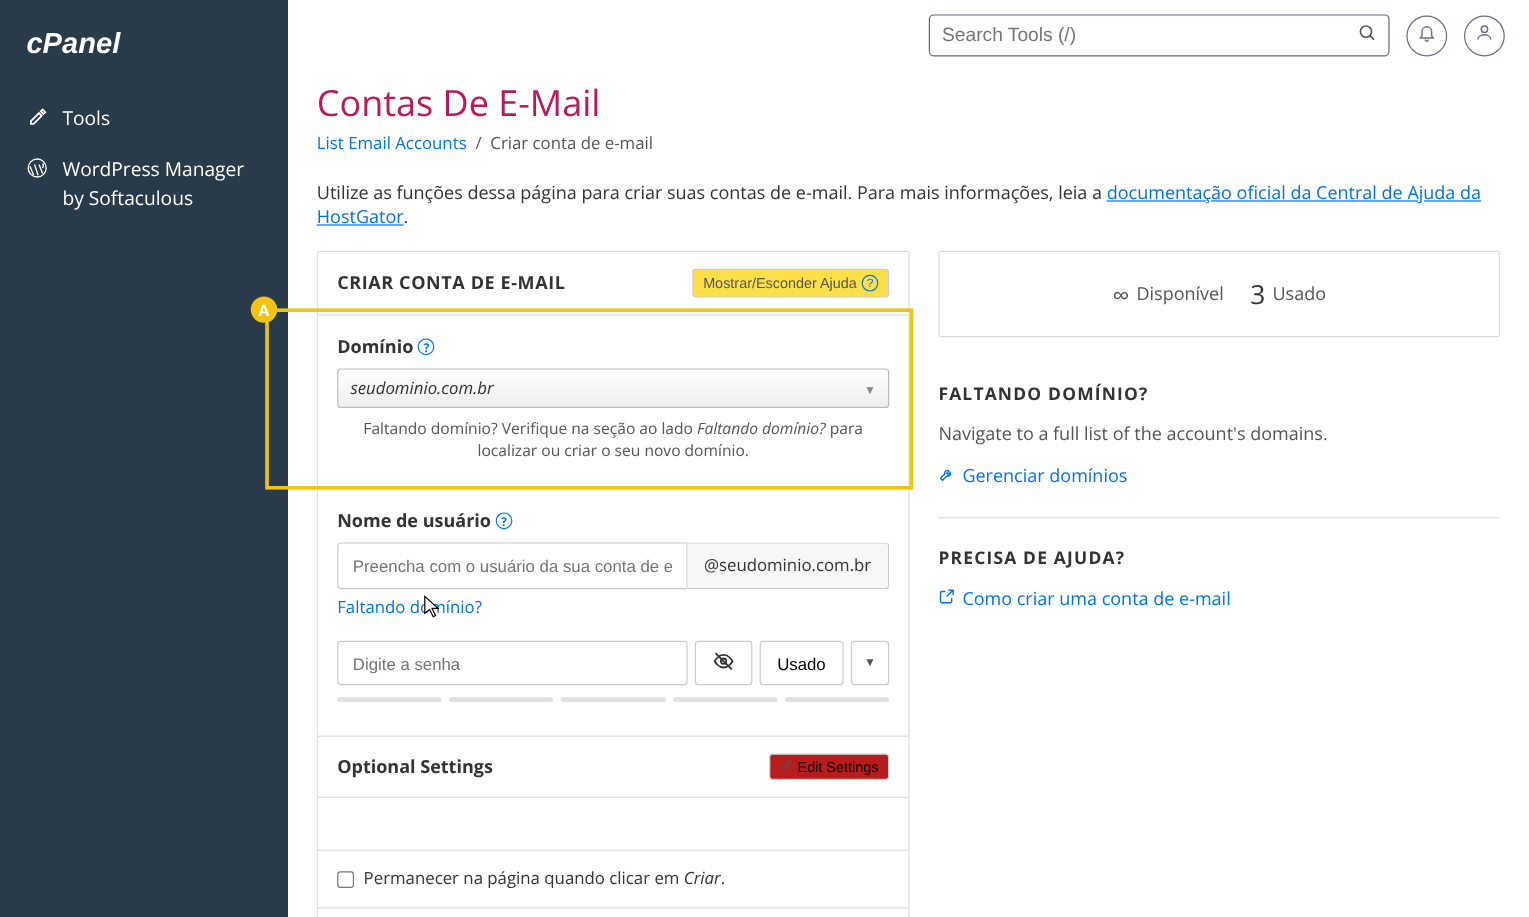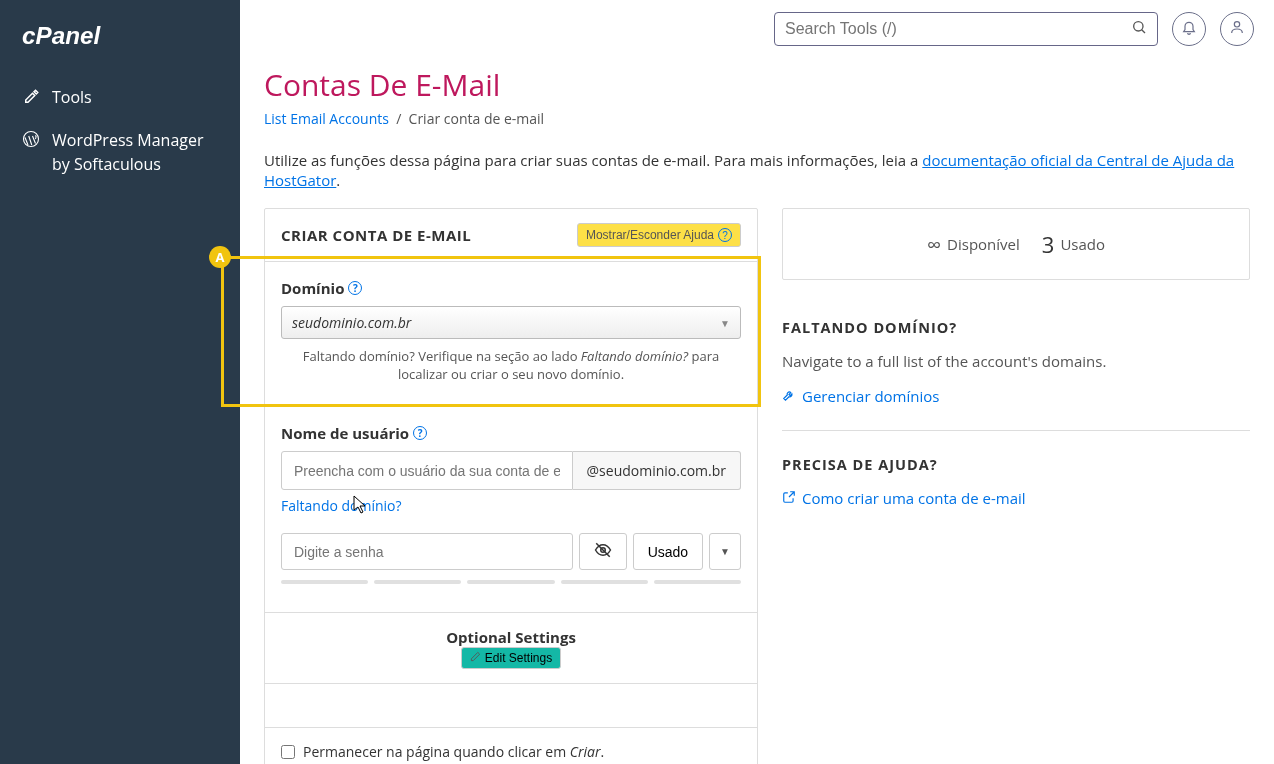--- a/index.html
+++ b/index.html
@@ -40,23 +40,23 @@
 .hint em { font-style: italic; }
 .input-row { display: flex; margin-bottom: 6px; }
 .text-input { flex: 1; border: 1px solid #ccc; border-radius: 3px 0 0 3px; padding: 9px 12px; font-size: 14px; color: #555; outline: none; }
 .input-suffix { border: 1px solid #ccc; border-left: none; border-radius: 0 3px 3px 0; padding: 9px 14px; font-size: 14px; color: #333; background: #f7f7f7; }
 .link { color: #0073e6; text-decoration: none; font-size: 14px; }
 .pw-row { display: flex; gap: 6px; margin-top: 18px; }
 .pw-input { flex: 1; border: 1px solid #ccc; border-radius: 3px; padding: 8px 12px; font-size: 14px; outline: none; color: #555; }
 .pw-btn { border: 1px solid #ccc; border-radius: 3px; padding: 7px 14px; background: #fff; font-size: 14px; cursor: pointer; display: flex; align-items: center; justify-content: center; }
 .strength { display: flex; gap: 6px; margin-top: 10px; margin-bottom: 12px; }
 .strength div { flex: 1; height: 4px; background: #e0e0e0; border-radius: 2px; }
-.accordion-row { padding: 14px 16px; border-top: 1px solid #ddd; display: flex; justify-content: space-between; align-items: center; flex-direction: column; }
+.accordion-row { padding: 14px 16px; border-top: 1px solid #ddd; display: flex; justify-content: space-between; align-items: center; }
 .accordion-row h3 { font-size: 15px; font-weight: 700; }
-.edit-btn { border: 1px solid #ccc; border-radius: 3px; padding: 3px 8px; font-size: 12px; background: #14b8a6; cursor: pointer; display: flex; align-items: center; gap: 4px; }
+.edit-btn { border: 1px solid #ccc; border-radius: 3px; padding: 3px 8px; font-size: 12px; background: #b91c1c; cursor: pointer; display: flex; align-items: center; gap: 4px; }
 .blank { padding: 16px; border-top: 1px solid #ddd; height: 44px; }
 .check-row { padding: 14px 16px; border-top: 1px solid #ddd; font-size: 14px; display: flex; align-items: center; gap: 8px; }
 .check-row em { }
 .actions { padding: 12px 16px; border-top: 1px solid #ddd; display: flex; justify-content: space-between; align-items: center; }
 .r-panel { border: 1px solid #ddd; border-radius: 2px; padding: 20px 18px; margin-bottom: 20px; display: flex; gap: 22px; justify-content: center; }
 .r-stat { display: flex; align-items: center; gap: 6px; font-size: 15px; color: #555; }
 .r-stat b { font-size: 22px; font-weight: 400; color: #333; }
 .r-section { padding: 18px 0; }
 .r-section h3 { font-size: 14.5px; font-weight: 700; letter-spacing: 1px; color: #333; margin-bottom: 14px; }
 .r-section p { font-size: 15px; color: #555; line-height: 1.4; margin-bottom: 14px; }

